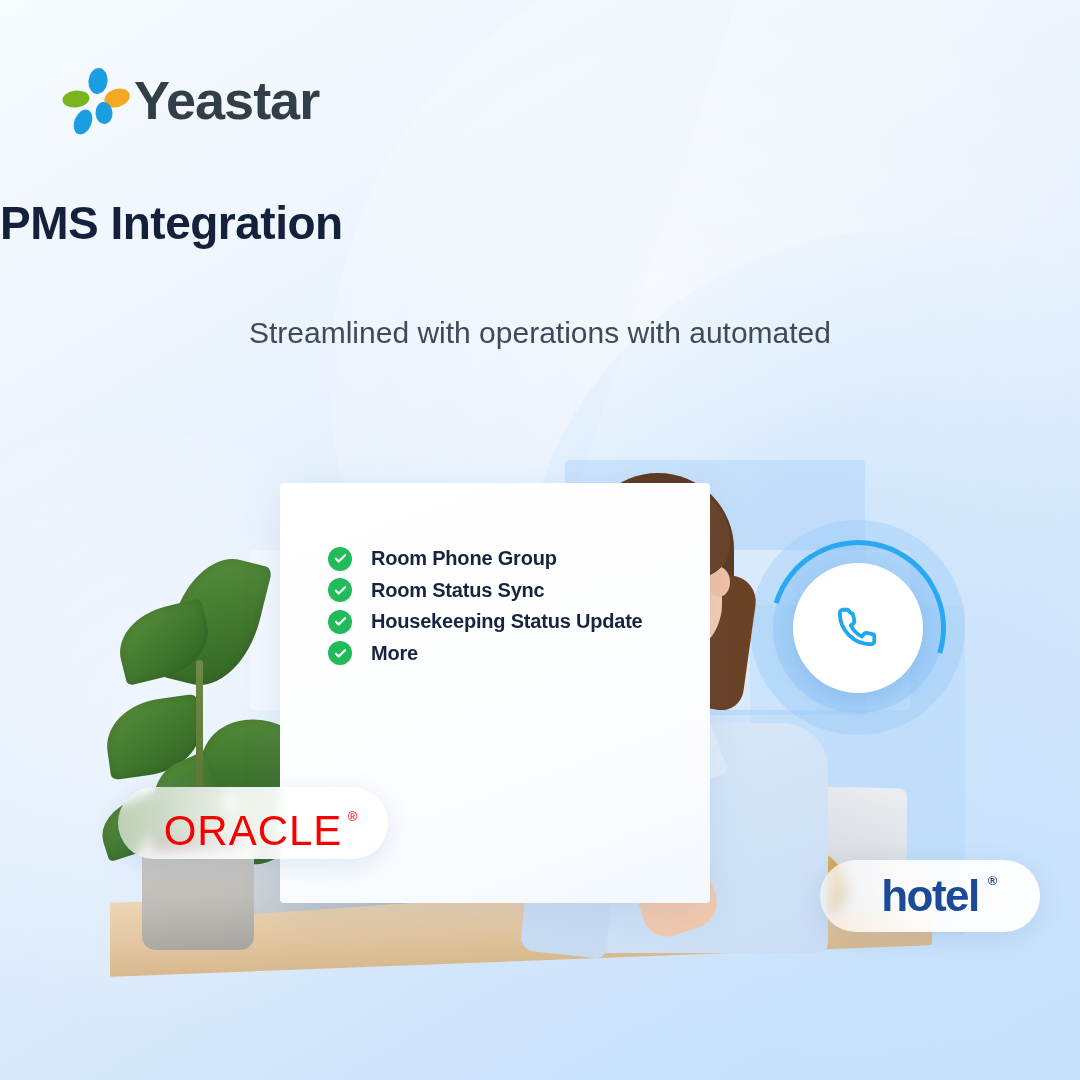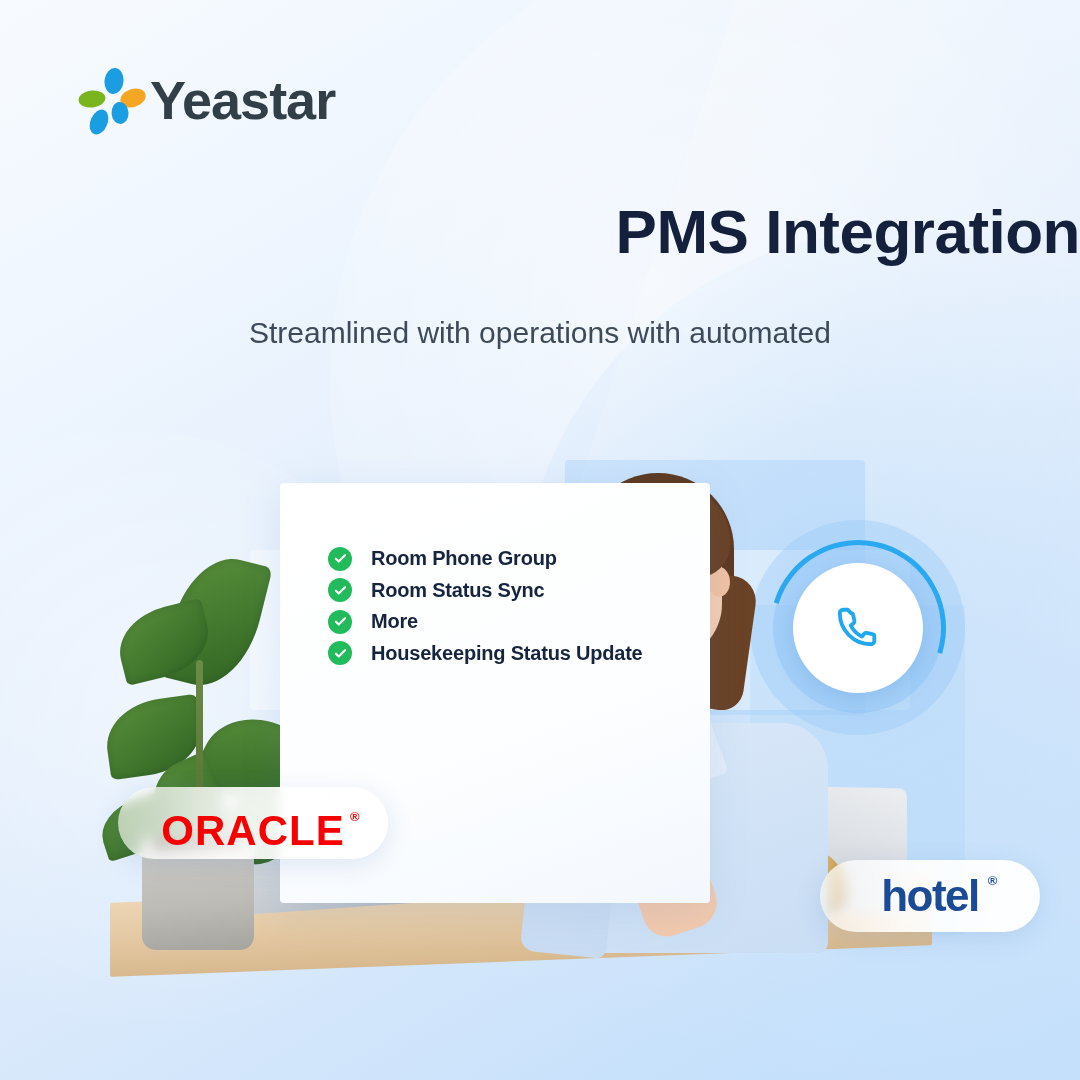--- a/index.html
+++ b/index.html
@@ -30,33 +30,33 @@
            background:radial-gradient(circle at 55% 45%,rgba(255,255,255,.45),rgba(255,255,255,0) 68%); }
   .band{
     position:absolute; left:600px; top:-180px;
     width:760px; height:1320px;
     background:linear-gradient(180deg,rgba(255,255,255,.30),rgba(255,255,255,0));
     transform:rotate(18deg);
     pointer-events:none;
   }
 
   
-  .logo{ position:absolute; left:78px; top:64px; width:260px; height:76px; }
+  .logo{ position:absolute; left:62px; top:64px; width:260px; height:76px; }
   .logo-mark{ position:absolute; left:0; top:4px; width:68px; height:68px; }
   .logo-word{
     position:absolute; left:72px; top:2px;
     font-size:54px; font-weight:700; letter-spacing:-1px;
     color:#333f48; line-height:68px;
   }
 
   
   .headline{
     position:absolute; top:196px; left:0; width:1080px;
-    text-align:right;
-    font-size:62px; font-weight:700; letter-spacing:-.5px;
+    text-align:left;
+    font-size:46px; font-weight:700; letter-spacing:-.5px;
     color:#14203c;
   }
   .subhead{
     position:absolute; top:308px; left:0; width:1080px;
     text-align:center;
     font-size:30px; font-weight:400; line-height:50px;
     color:#3d4a5c;
   }
   .subhead .l2{display:block;}
 
@@ -228,21 +228,21 @@
     border-radius:44px;
     background:linear-gradient(100deg,rgba(255,255,255,.62) 0%,rgba(255,255,255,.90) 42%,rgba(255,255,255,.96) 100%);
     backdrop-filter:blur(6px);
     box-shadow:0 6px 26px rgba(70,120,180,.16);
     display:flex; align-items:center; justify-content:center;
   }
   .pill-oracle{ left:118px; top:787px; width:270px; height:72px; }
   .pill-micros{ left:820px; top:860px; width:220px; height:72px; }
 
   .oracle-word{
-    font-size:42px; font-weight:700; letter-spacing:1px;
+    font-size:42px; font-weight:400; letter-spacing:1px;
     color:#f80000; position:relative;
     font-family:"Liberation Sans", sans-serif;
     margin-top:16px;
   }
   .oracle-word .reg{
     position:absolute; right:-16px; top:2px; font-size:13px;
   }
   .micros-word{
     font-size:44px; font-weight:700; letter-spacing:-1.5px;
     color:#1b4a96; position:relative;
@@ -360,30 +360,30 @@
         </div>
 
 
 
         <div class="feature-row">
           <span class="check">
             <svg viewBox="0 0 16 16" aria-hidden="true">
                 <path d="M2.4 8.3l3.4 3.4 7.8-7.8" fill="none" stroke="#ffffff" stroke-width="2.6" stroke-linecap="round" stroke-linejoin="round"></path>
               </svg>
           </span>
-          <span class="feature-label">More</span>
+          <span class="feature-label">Housekeeping Status Update</span>
         </div>
 
         <div class="feature-row">
           <span class="check">
             <svg viewBox="0 0 16 16" aria-hidden="true">
                 <path d="M2.4 8.3l3.4 3.4 7.8-7.8" fill="none" stroke="#ffffff" stroke-width="2.6" stroke-linecap="round" stroke-linejoin="round"></path>
               </svg>
           </span>
-          <span class="feature-label">Housekeeping Status Update</span>
+          <span class="feature-label">More</span>
         </div>
 
       </div>
     </div>
 
     <div class="phone-badge">
       <span>
         <svg viewBox="0 0 24 24" aria-hidden="true">
           <path d="M6.6 3.5H4.2A1.7 1.7 0 0 0 2.5 5.2c0 9 7.3 16.3 16.3 16.3a1.7 1.7 0 0 0 1.7-1.7v-2.4a1.1 1.1 0 0 0-.9-1.1l-3.3-.7a1.1 1.1 0 0 0-1.1.45l-1.15 1.5a13.2 13.2 0 0 1-5.85-5.85l1.5-1.15a1.1 1.1 0 0 0 .45-1.1l-.7-3.3a1.1 1.1 0 0 0-1.1-.9z" fill="none" stroke="#1fa7ef" stroke-width="2" stroke-linejoin="round"></path>
         </svg>

